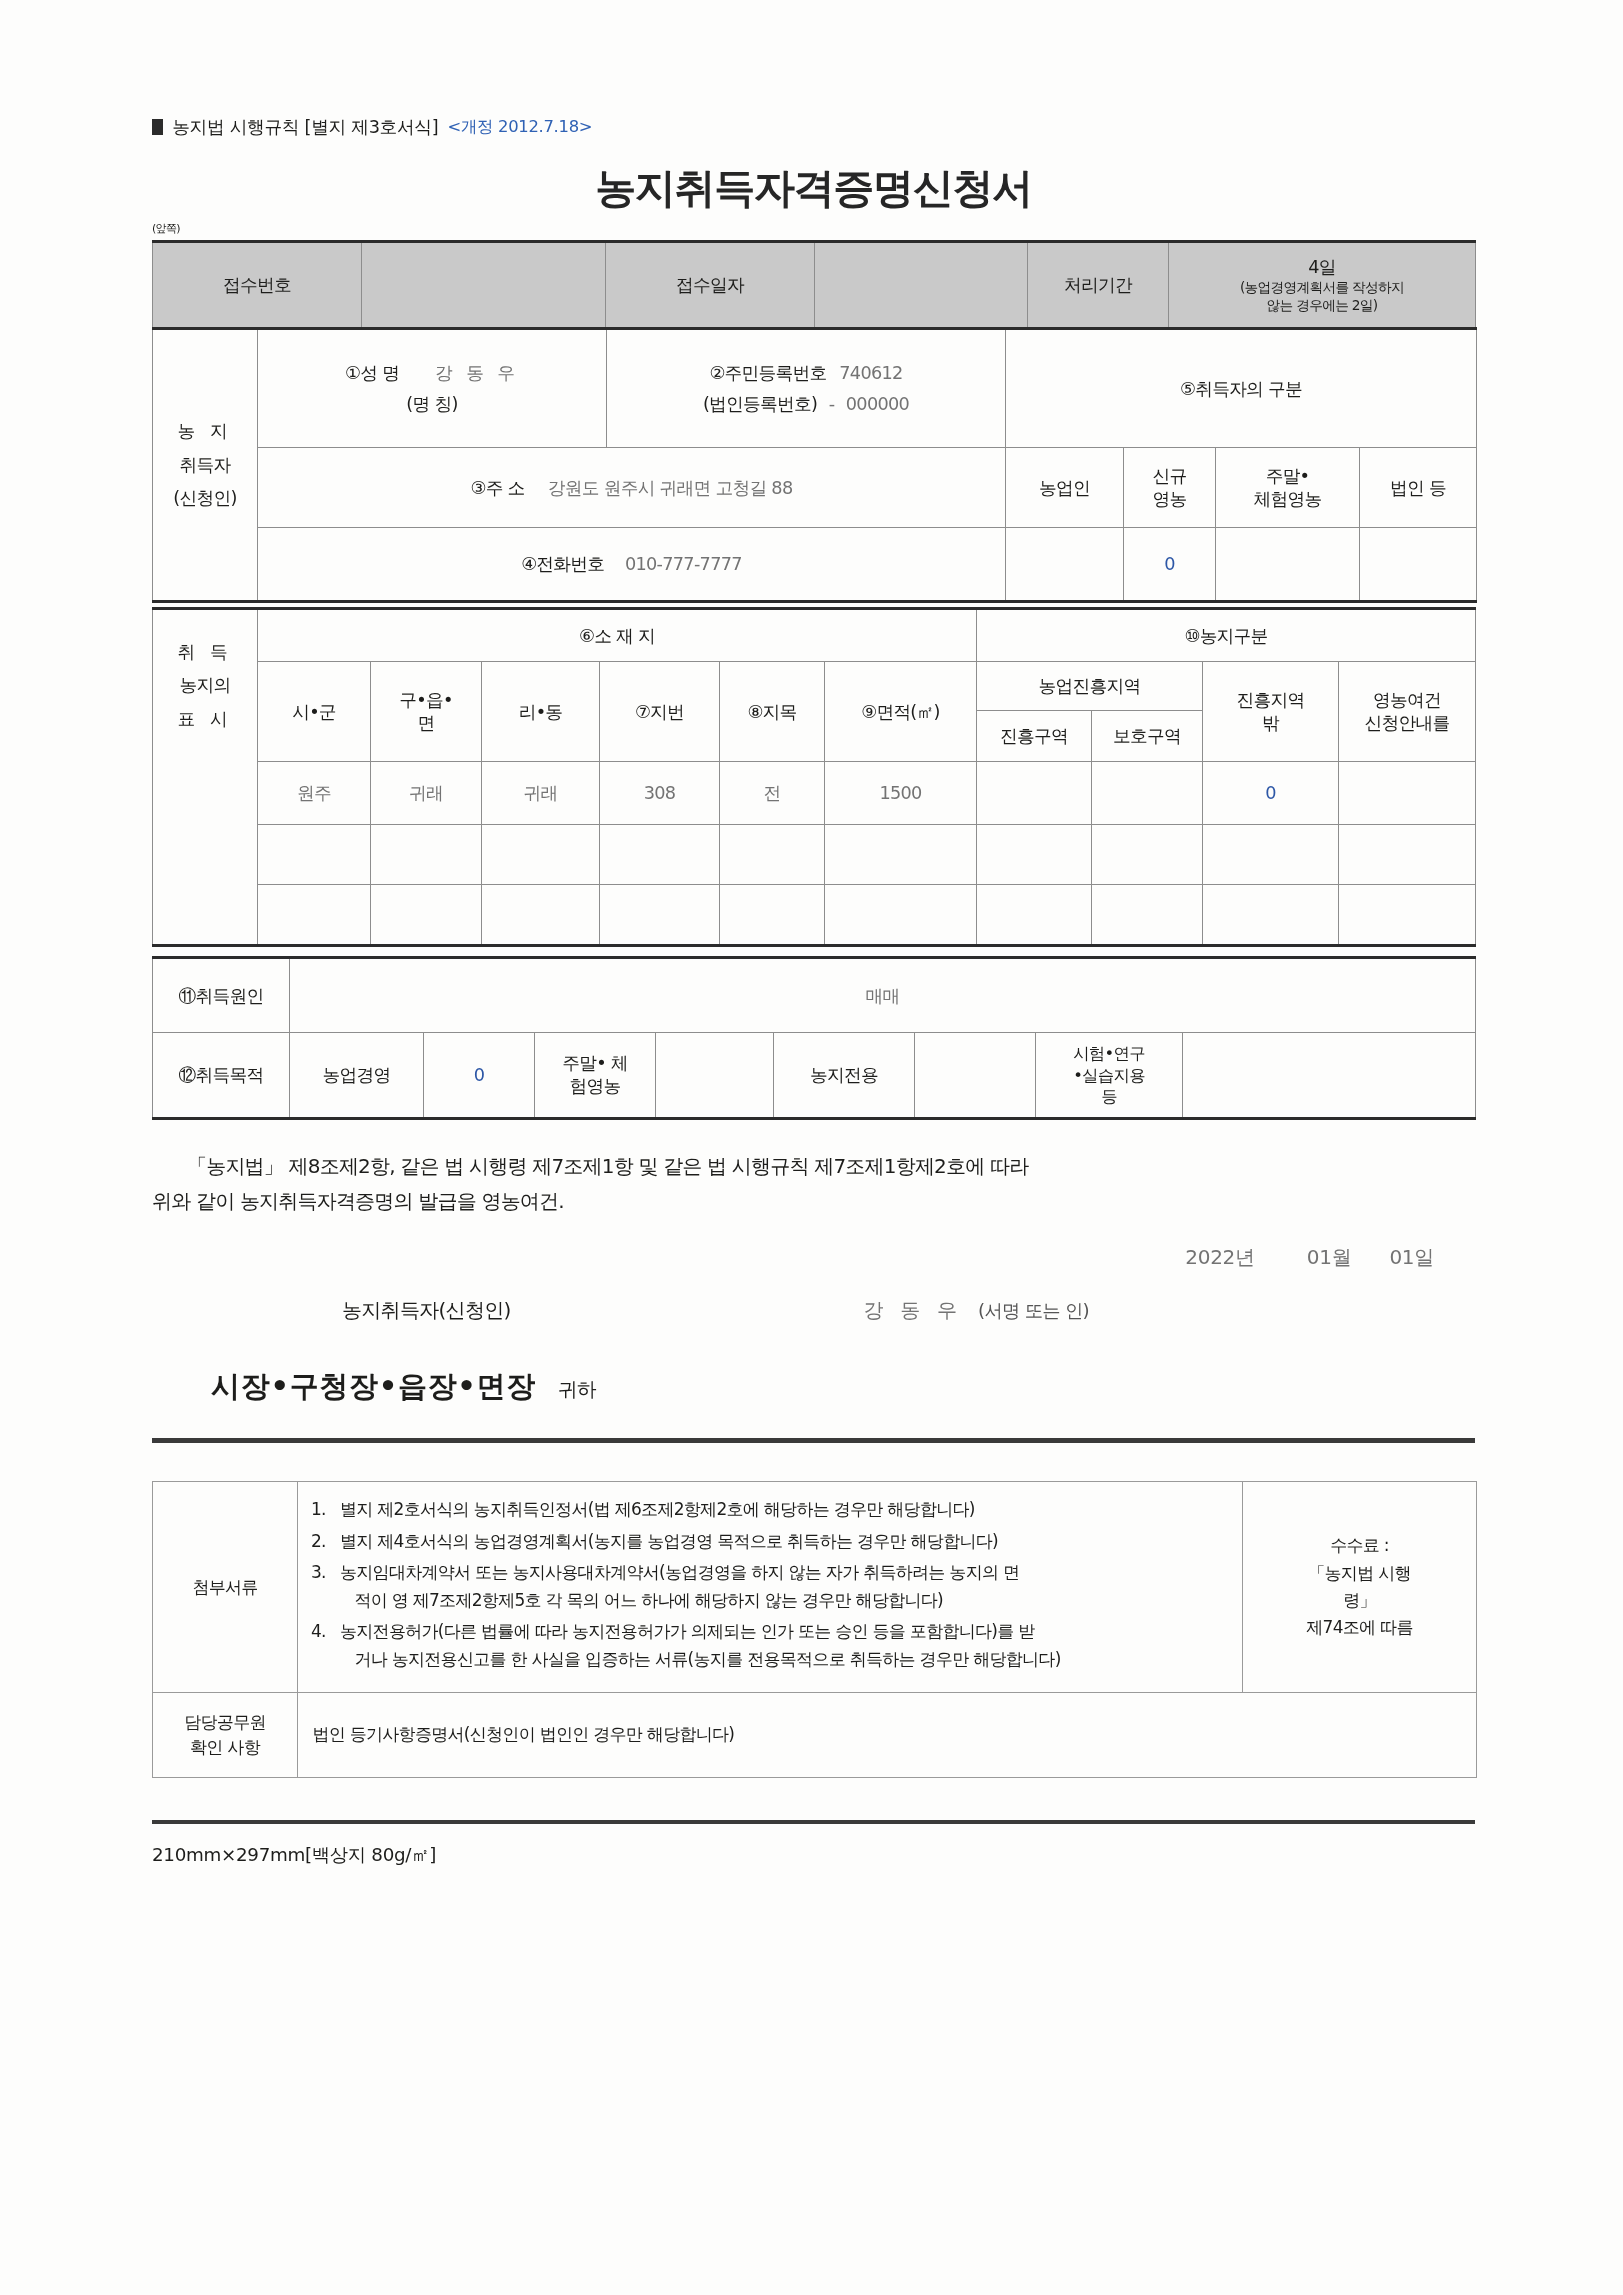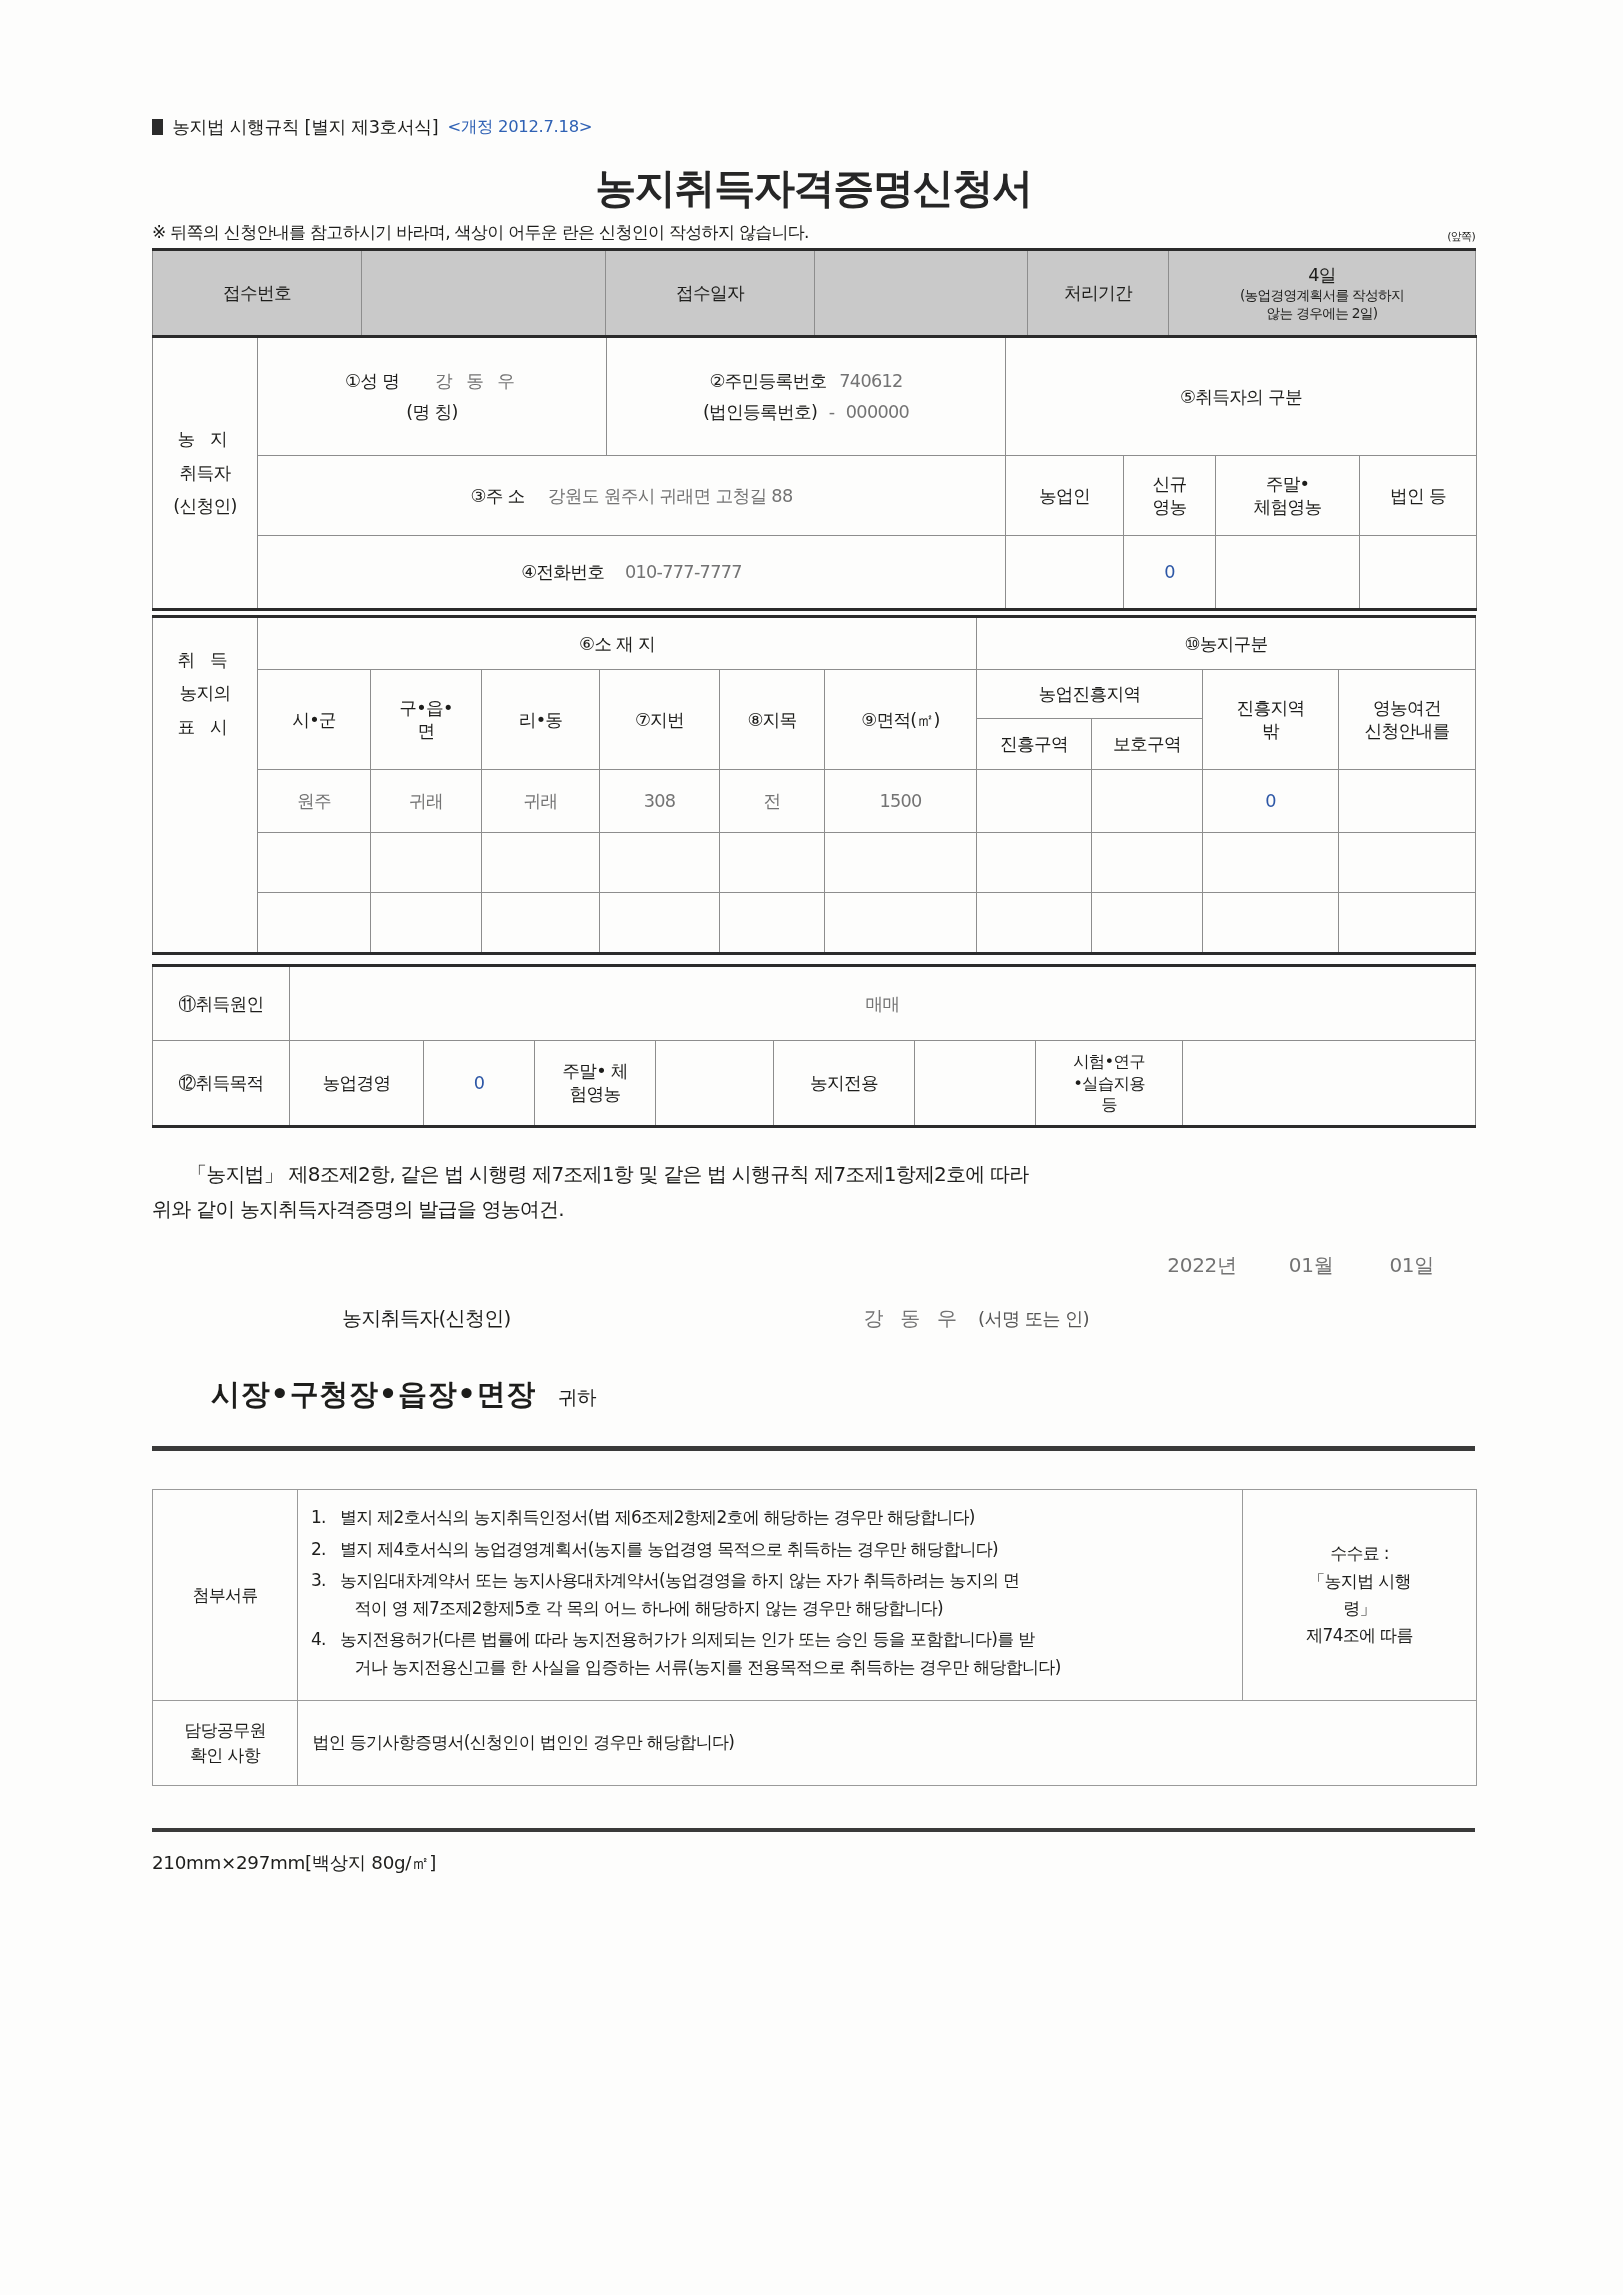--- a/index.html
+++ b/index.html
@@ -109,21 +109,21 @@
 
   .dateline {
     margin-top: 25px;
     text-align: right;
     font-size: 20px;
     letter-spacing: -0.3px;
     padding-right: 41px;
   }
   .dateline span { display: inline-block; }
   .dateline .yy { margin-right: 46px; }
-  .dateline .mm { margin-right: 50px; }
+  .dateline .mm { margin-right: 32px; }
 
   .signline {
     margin-top: 26px;
     display: flex;
     font-size: 20px;
     letter-spacing: -0.7px;
     padding-left: 190px;
   }
   .signline .label { }
   .signline .namewrap {
@@ -221,21 +221,20 @@
 
   <div class="formref">
     <span class="sq"></span>
     <span>농지법 시행규칙 [별지 제3호서식]</span>
     <span class="rev">&lt;개정 2012.7.18&gt;</span>
   </div>
 
   <div class="doctitle">농지취득자격증명신청서</div>
 
   <div class="noticebar">
-    <span>※ 뒤쪽의 신청안내를 참고하시기 바라며, 색상이 어두운 란은 신청인이 작성하지 않습니다.</span>
     <span class="right">(앞쪽)</span>
   </div>
 
   <table class="grid">
     <colgroup>
       <col style="width:209px">
           <col style="width:244px">
       <col style="width:209px">
           <col style="width:213px">
       <col style="width:141px">

